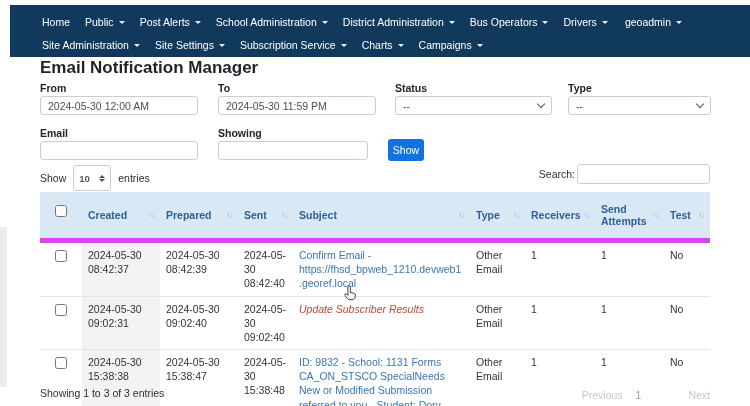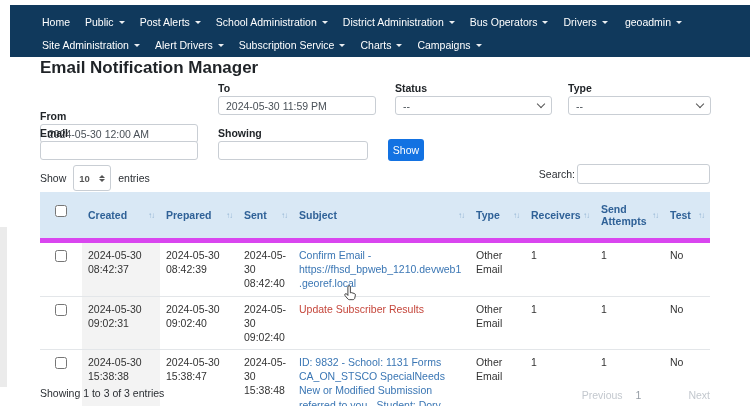--- a/index.html
+++ b/index.html
@@ -58,21 +58,21 @@
   .sort-icon{font-size:8px;color:#96b5d4;letter-spacing:-1px;white-space:nowrap;flex:0 0 auto;}
   .dt tbody td{font-size:10.5px;color:#333;padding:5px 6px;vertical-align:top;line-height:1.35;
                border-bottom:1px solid #e3e6e9;box-sizing:border-box;}
   .dt tbody tr:last-child td{border-bottom:1px solid #9b9b9b;}
   .dt td.c-sorted{background:#f3f3f3;}
   .dt .cb-cell{text-align:center;vertical-align:top;padding-top:7px;}
   .dt thead .cb-cell{vertical-align:middle;padding-top:4px;}
   .dt input[type=checkbox]{width:12px;height:12px;margin:0;cursor:pointer;}
   .subject-link{text-decoration:none;overflow-wrap:anywhere;word-break:break-word;cursor:pointer;}
   .subject-link.normal{color:#3a76b4;}
-  .subject-link.hover{color:#c5463b;}
+  .subject-link.hover{color:#c5463b;font-style:italic;}
 
   
   .summary{position:absolute;left:40px;top:387px;font-size:10.5px;color:#2a2e33;}
   .pager{position:absolute;right:40px;top:389px;display:flex;align-items:center;gap:13px;font-size:10.5px;}
   .pg-prev,.pg-next{color:#c3c8ce;cursor:default;padding-left:34px;}
   .pg-num{color:#959ca4;cursor:default;}
 
   
   .cursor-hand{position:absolute;left:343px;top:285px;z-index:9;pointer-events:none;}
 </style>
@@ -116,41 +116,41 @@
           <span>geoadmin</span>
           <span class="caret"></span>
         </a>
       </div>
     <div class="nav-row second">
         <a class="nav-item">
           <span>Site Administration</span>
           <span class="caret"></span>
         </a>
         <a class="nav-item">
-          <span>Alert Drivers</span>
+          <span>Site Settings</span>
           <span class="caret"></span>
         </a>
         <a class="nav-item">
           <span>Subscription Service</span>
           <span class="caret"></span>
         </a>
         <a class="nav-item">
           <span>Charts</span>
           <span class="caret"></span>
         </a>
         <a class="nav-item">
           <span>Campaigns</span>
           <span class="caret"></span>
         </a>
       </div>
   </div>
 
   <div class="page-title">Email Notification Manager</div>
 
-  <div class="fgroup" style="left:40px;top:82px;width:158px;margin-top:28px;">
+  <div class="fgroup" style="left:40px;top:82px;width:158px;">
     <div class="flabel">From</div>
     <input class="fbox" value="2024-05-30 12:00 AM" style="">
   </div>
   <div class="fgroup" style="left:218px;top:82px;width:158px;">
     <div class="flabel">To</div>
     <input class="fbox" value="2024-05-30 11:59 PM" style="">
   </div>
   <div class="fgroup" style="left:395px;top:82px;width:157px;">
     <div class="flabel">Status</div>
     <div class="fbox selectbox">

